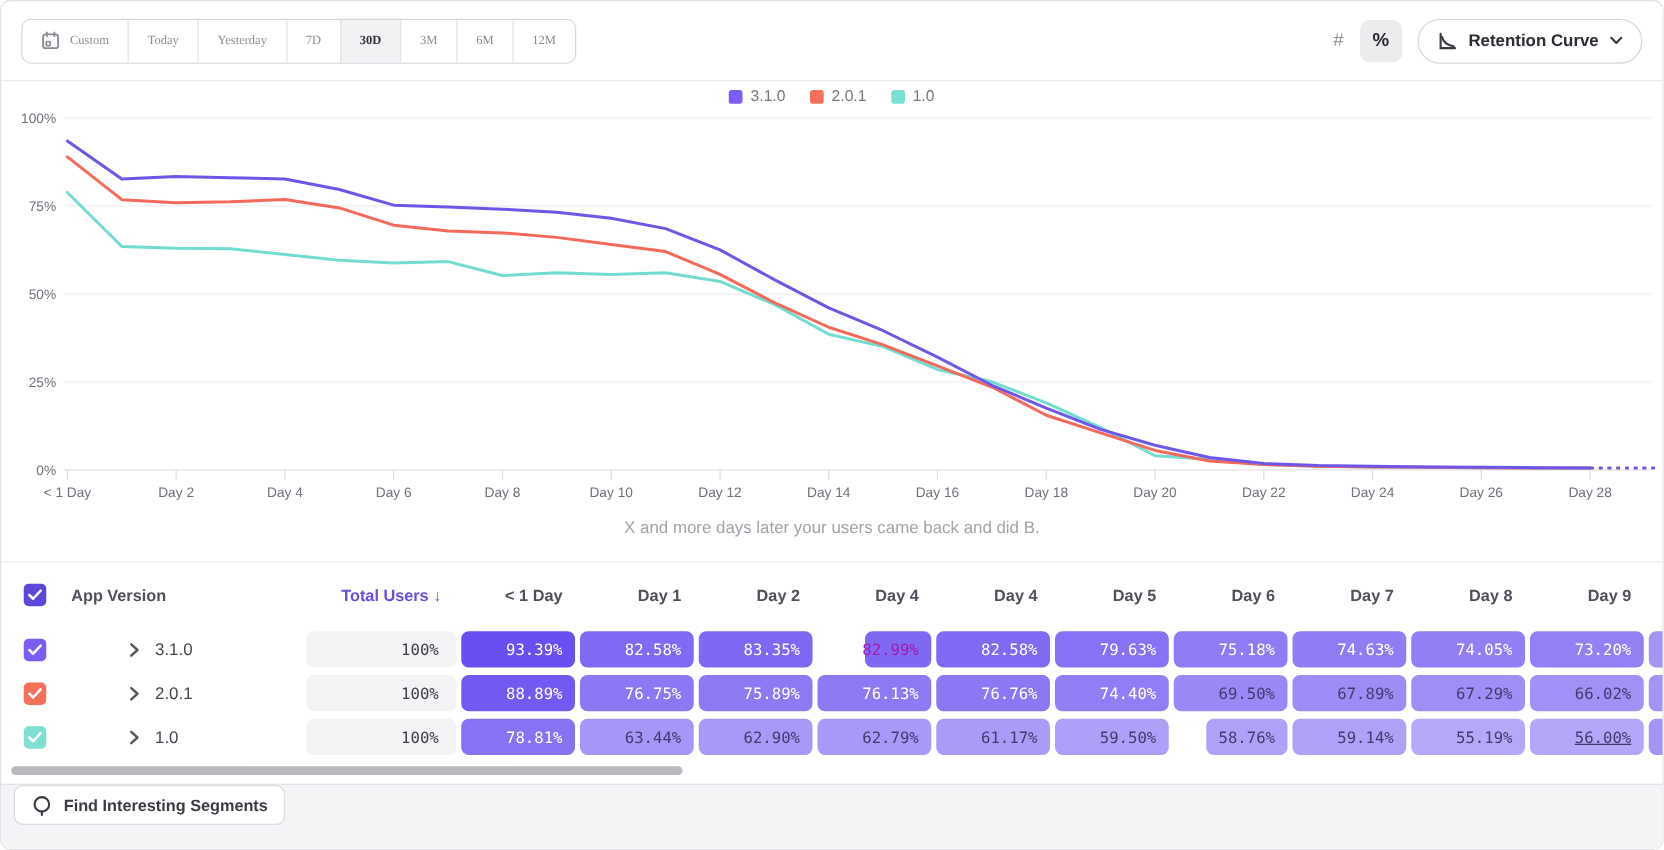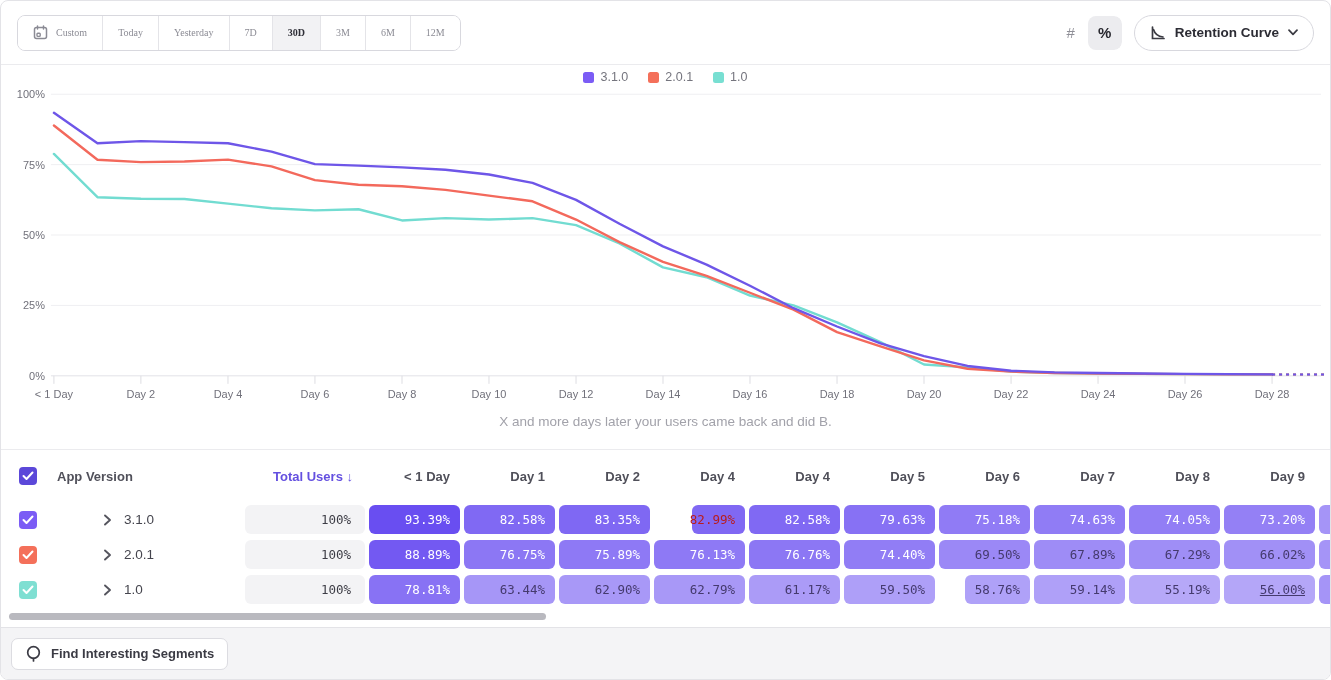--- a/index.html
+++ b/index.html
@@ -50,21 +50,21 @@
   .chev { display:flex; cursor:pointer; }
   .cell { height:29px; margin:0 2px; border-radius:6px; display:flex; align-items:center; justify-content:flex-end;
           padding-right:10px; font-family:"DejaVu Sans Mono", monospace; font-size:12.5px; cursor:pointer; }
   .cell.total { background:#f3f3f5; color:#3d3d46; padding-right:14px; }
   .cell.sliver { background:rgba(91,61,240,0.55); }
 
   
   .scroll-strip { height:18px; position:relative; }
   .scroll-thumb { position:absolute; left:8px; top:6px; width:537px; height:7px; border-radius:4px; background:#b9b9bf; cursor:pointer; }
   .footer { margin-top:auto; flex:0 0 52px; background:#f4f4f6; border-top:1px solid #e3e3e7;
-            display:flex; align-items:center; gap:16px; padding:0 10px; }
+            display:flex; gap:16px; padding:0 10px; }
   .segments-btn { display:flex; align-items:center; gap:9px; height:32px; padding:0 13px; background:#fff;
                   border:1px solid #dcdce1; border-radius:7px; font-size:13px; font-weight:600; color:#3b3b44; cursor:pointer; }
   .footer-msg { font-size:13.5px; font-weight:700; color:#2e2e37; }
 </style>
 </head>
 <body>
 
 <div class="card">
 
   <div class="toolbar">
@@ -227,21 +227,21 @@
         <svg width="9" height="12" viewBox="0 0 9 12" fill="none">
           <path d="M2 1.5 7 6 2 10.5" stroke="#55555e" stroke-width="1.9" stroke-linecap="round" stroke-linejoin="round"></path>
         </svg>
       </span>
       <span class="version-label">3.1.0</span>
     </div>
     <div class="cell total">100%</div>
   <div class="cell" style="background: rgba(91, 61, 240, 0.914); color: rgb(255, 255, 255);">93.39%</div>
           <div class="cell" style="background: rgba(91, 61, 240, 0.773); color: rgb(255, 255, 255);">82.58%</div>
           <div class="cell" style="background: rgba(91, 61, 240, 0.78); color: rgb(255, 255, 255);">83.35%</div>
-          <div class="cell" style="background: rgba(91, 61, 240, 0.776); color: #b91c1c; margin-left: 40px;">82.99%</div>
+          <div class="cell" style="background: rgba(91, 61, 240, 0.776); color: #a21caf; margin-left: 40px;">82.99%</div>
           <div class="cell" style="background: rgba(91, 61, 240, 0.773); color: rgb(255, 255, 255);">82.58%</div>
           <div class="cell" style="background: rgba(91, 61, 240, 0.733); color: rgb(255, 255, 255);">79.63%</div>
           <div class="cell" style="background: rgba(91, 61, 240, 0.68); color: rgb(255, 255, 255);">75.18%</div>
           <div class="cell" style="background: rgba(91, 61, 240, 0.675); color: rgb(255, 255, 255);">74.63%</div>
           <div class="cell" style="background: rgba(91, 61, 240, 0.667); color: rgb(255, 255, 255);">74.05%</div>
           <div class="cell" style="background: rgba(91, 61, 240, 0.655); color: rgb(255, 255, 255);">73.20%</div>
           <div class="cell sliver"></div>
         </div>
 
   <div class="trow">

